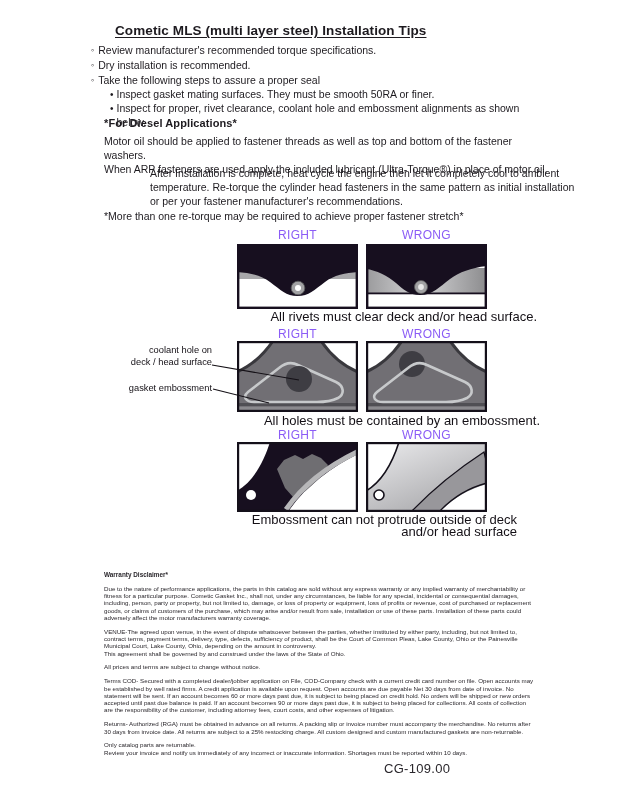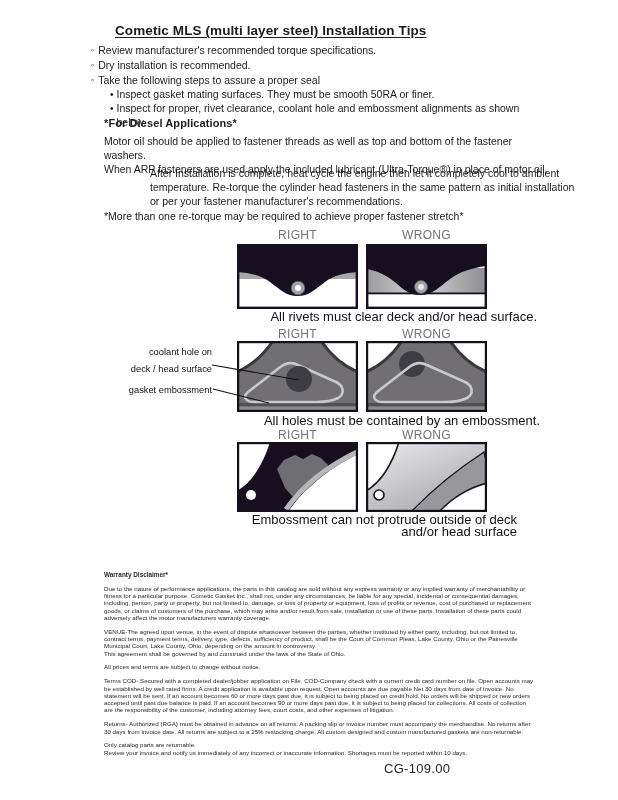--- a/index.html
+++ b/index.html
@@ -18,24 +18,24 @@
   .tips{left:91px;top:44px;width:460px;font-size:10.5px;}
   .tip{line-height:13.8px;display:flex;align-items:baseline;}
   .tip .m1{font-size:9px;margin-right:4px;position:relative;top:-1px;}
   .tip.l2{margin-left:19px;}
   .tip .m2{font-size:10px;margin-right:3px;}
   .h2{left:104px;top:117px;font-size:11px;font-weight:bold;letter-spacing:.1px;text-align:center;}
   .body-p{left:104px;width:445px;font-size:10.5px;line-height:14.2px;}
   .p1{top:134px;}
   .p2{top:166px;margin-left:46px;}
   .note{top:209px;}
-  .figlabel{width:121px;text-align:center;font-size:12px;letter-spacing:.3px;color:#737373;}
+  .figlabel{width:121px;text-align:center;font-size:12px;letter-spacing:.3px;color:#8b5cf6;}
   .figcaption{font-size:13px;color:#141016;line-height:11.5px;text-align:right;}
   .panel{display:block;position:absolute;width:121px;}
-  .callout{width:95px;text-align:right;font-size:9.3px;line-height:17px;color:#141016;}
+  .callout{width:95px;text-align:right;font-size:9.3px;line-height:12px;color:#141016;}
   .disclaimer{left:104px;top:571px;width:430px;font-size:6.2px;line-height:7.3px;color:#2a272c;}
   .disclaimer h3{font-size:6.4px;margin:0 0 6.5px 0;}
   .disclaimer p{margin:0 0 6.5px 0;}
   .footer-code{left:384px;top:761px;font-size:13px;color:#2a272c;letter-spacing:.3px;}
 </style>
 </head>
 <body>
 
 <div class="page">
 

